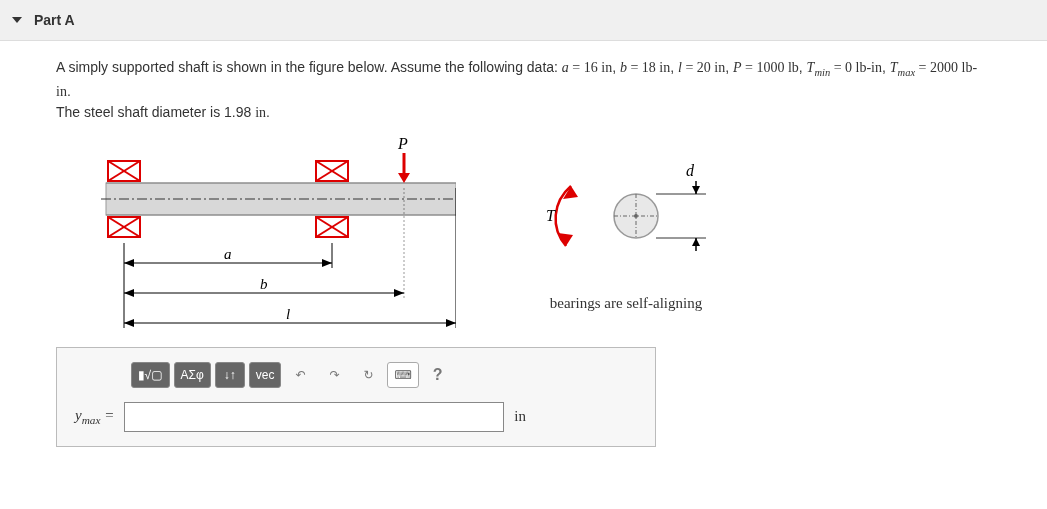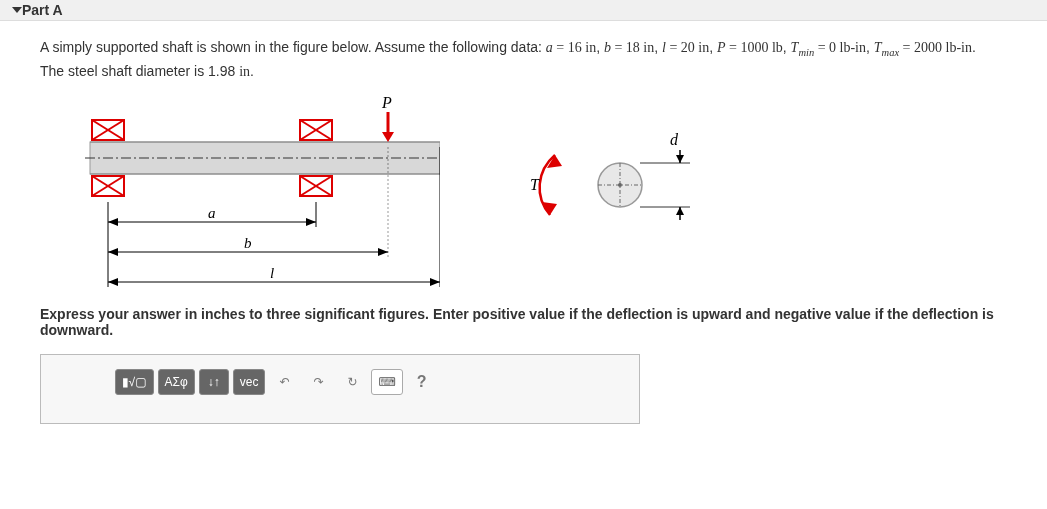--- a/index.html
+++ b/index.html
@@ -1,20 +1,20 @@
 <!DOCTYPE html>
 <html><head>
   <meta charset="utf-8">
   <style>
     * { box-sizing: border-box; margin: 0; padding: 0; }
     body { font-family: Arial, Helvetica, sans-serif; font-size: 14px; color: #333; background: #fff; width: 1047px; }
-    .header-bar { background: #f0f0f0; border-bottom: 1px solid #ddd; padding: 2px 12px; display: flex; align-items: center; }
+    .header-bar { background: #f0f0f0; border-bottom: 1px solid #ddd; padding: 12px 12px; display: flex; align-items: center; gap: 12px; }
     .caret-down { width: 0; height: 0; border-left: 5px solid transparent; border-right: 5px solid transparent; border-top: 6px solid #333; }
     .part-title { font-weight: bold; font-size: 14px; }
-    .content { padding: 16px 40px; }
+    .content { padding: 16px 56px; }
     .problem-text { font-size: 14px; line-height: 1.5; margin-bottom: 10px; }
     .ital { font-style: italic; font-family: 'Times New Roman', serif; }
     .serif { font-family: 'Times New Roman', serif; }
     .figure-row { display: flex; align-items: center; gap: 60px; margin: 6px 0 14px 20px; }
     .question-text { font-size: 14px; margin-top: 8px; margin-bottom: 8px; }
     .instruction { font-size: 14px; font-weight: bold; margin-bottom: 16px; }
     .answer-box { border: 1px solid #bbb; background: #f7f7f7; padding: 14px 18px; width: 600px; }
     .toolbar { display: flex; align-items: center; gap: 4px; margin-bottom: 14px; margin-left: 56px; }
     .tool-btn { display: inline-flex; align-items: center; justify-content: center; min-width: 30px; height: 26px; border: 1px solid #888; border-radius: 3px; background: #666; color: #fff; font-size: 12px; cursor: pointer; padding: 0 6px; }
     .tool-btn.light { background: #fff; color: #555; border-color: #aaa; }
@@ -111,33 +111,38 @@
 
         <text x="170" y="25" font-family="Times New Roman" font-style="italic" font-size="16">d</text>
         <line x1="180" y1="30" x2="180" y2="43" stroke="#000" stroke-width="1.5"></line>
         <polygon points="180,43 176,35 184,35" fill="#000"></polygon>
         <line x1="180" y1="100" x2="180" y2="87" stroke="#000" stroke-width="1.5"></line>
         <polygon points="180,87 176,95 184,95" fill="#000"></polygon>
         <line x1="140" y1="43" x2="190" y2="43" stroke="#000" stroke-width="0.8"></line>
         <line x1="140" y1="87" x2="190" y2="87" stroke="#000" stroke-width="0.8"></line>
       </svg>
       <div style="text-align:center; font-family:'Times New Roman',serif; font-size:15px; line-height:1.3;">
+        <div>bearings are self-aligning</div>
       </div>
     </div>
   </div>
 
-  <p class="instruction">Express your answer in inches to three significant figures. Enter positive value if the deflection is upward and negative value if the deflection is downward.</p>
 
   <div class="answer-box">
     <div class="toolbar">
       <button class="tool-btn">▮√▢</button>
       <button class="tool-btn">ΑΣφ</button>
       <button class="tool-btn">↓↑</button>
       <button class="tool-btn">vec</button>
       <button class="tool-btn flat">↶</button>
       <button class="tool-btn flat">↷</button>
       <button class="tool-btn flat">↻</button>
       <button class="tool-btn light">⌨</button>
       <button class="tool-btn flat" style="font-size:16px;font-weight:bold;">?</button>
     </div>
+    <div class="answer-row">
+      <span class="var-label"><span>y</span><sub>max</sub><span> = </span></span>
+      <input class="answer-input" type="text" value="" style="">
+      <span class="unit-label">in</span>
+    </div>
   </div>
 
 </div>
 
 </body></html>

